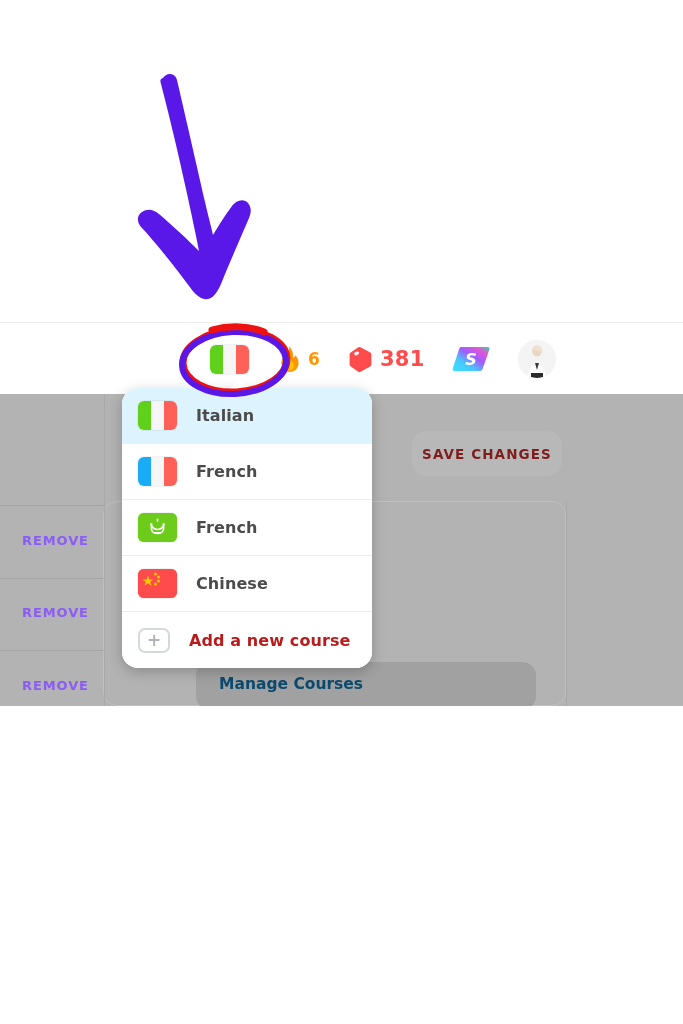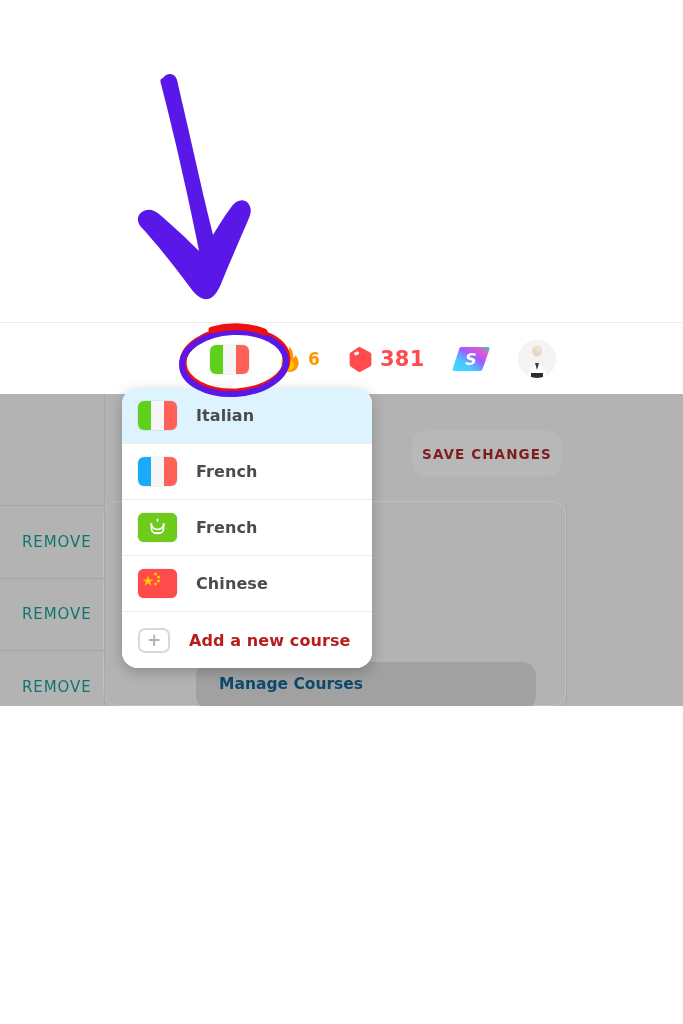--- a/index.html
+++ b/index.html
@@ -201,24 +201,24 @@
     position: absolute;
     left: 0;
     width: 105px;
     height: 1px;
     background: #a5a5a5;
     z-index: 3;
   }
   .remove-link {
     position: absolute;
     left: 22px;
-    font-size: 15px;
-    font-weight: 400;
+    font-size: 13px;
+    font-weight: 700;
     letter-spacing: 0.9px;
-    color: #0f766e;
+    color: #8b5cf6;
     z-index: 3;
   }
   .vline {
     position: absolute;
     width: 1px;
     background: #a9a9a9;
     z-index: 3;
   }
 
   

